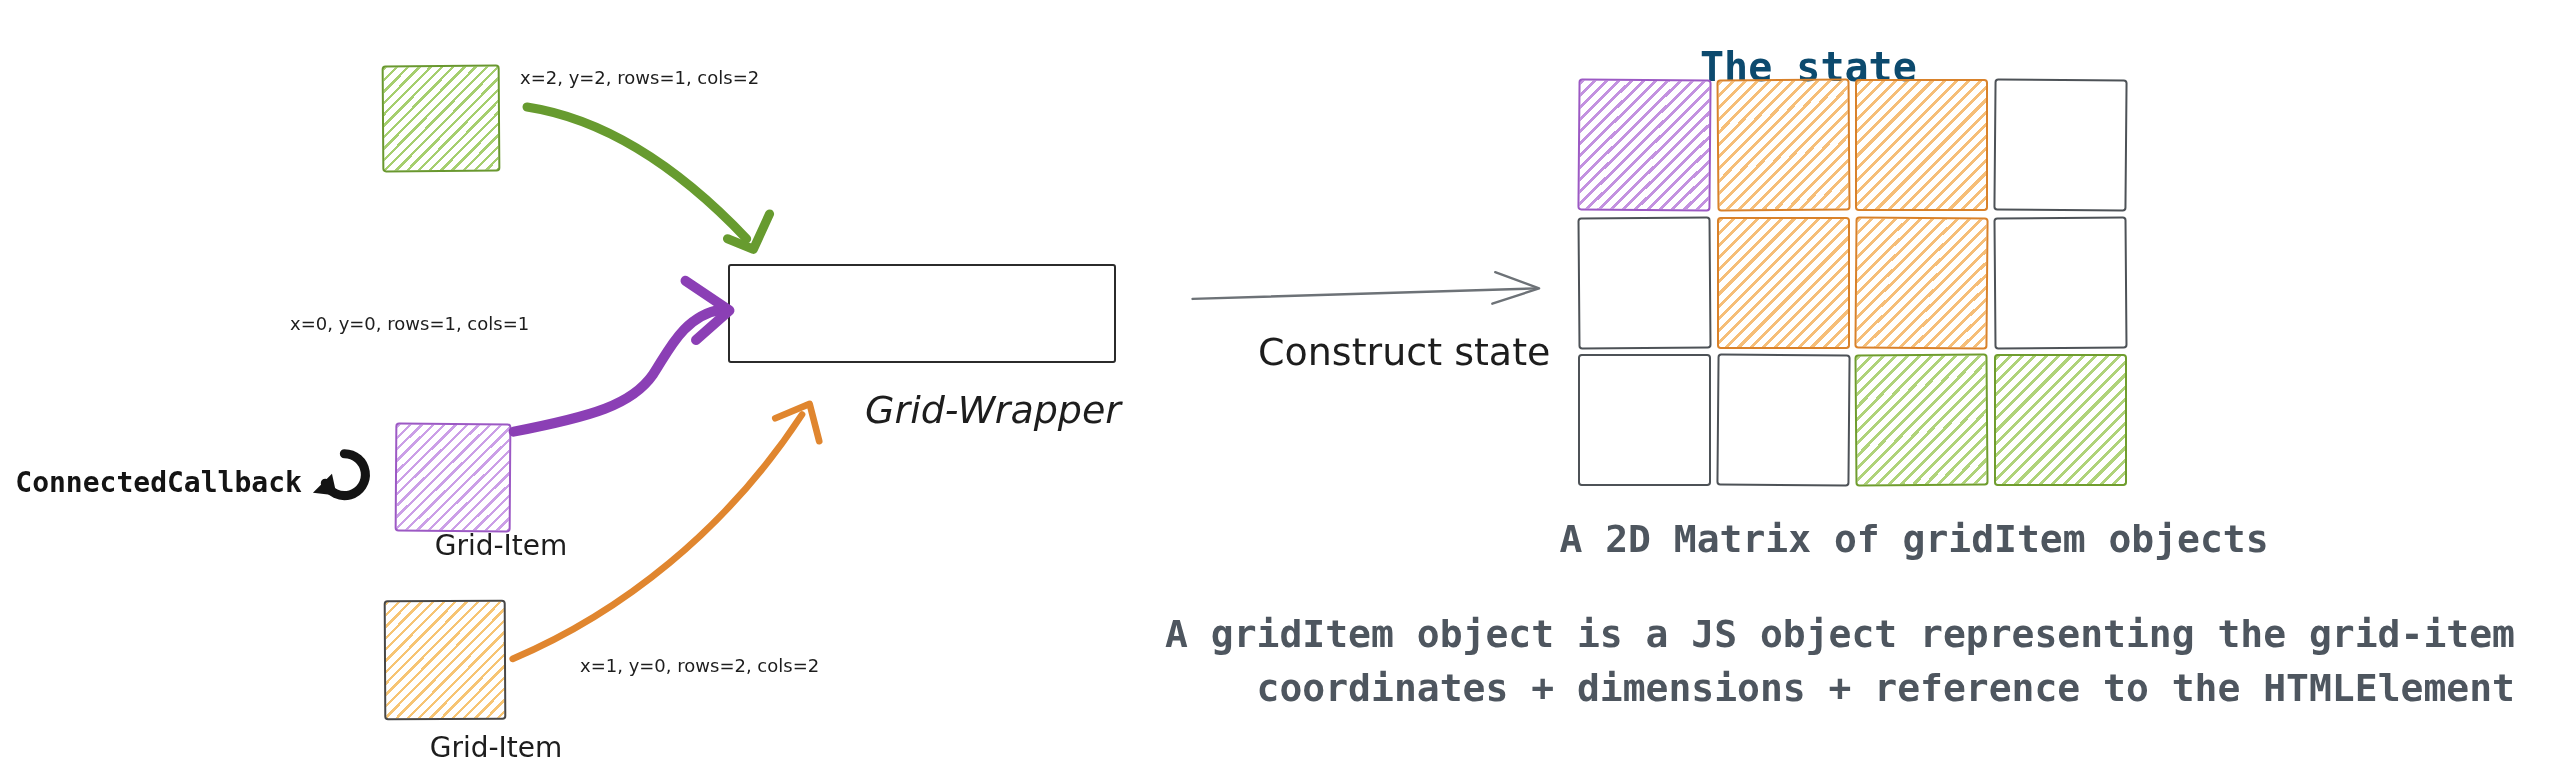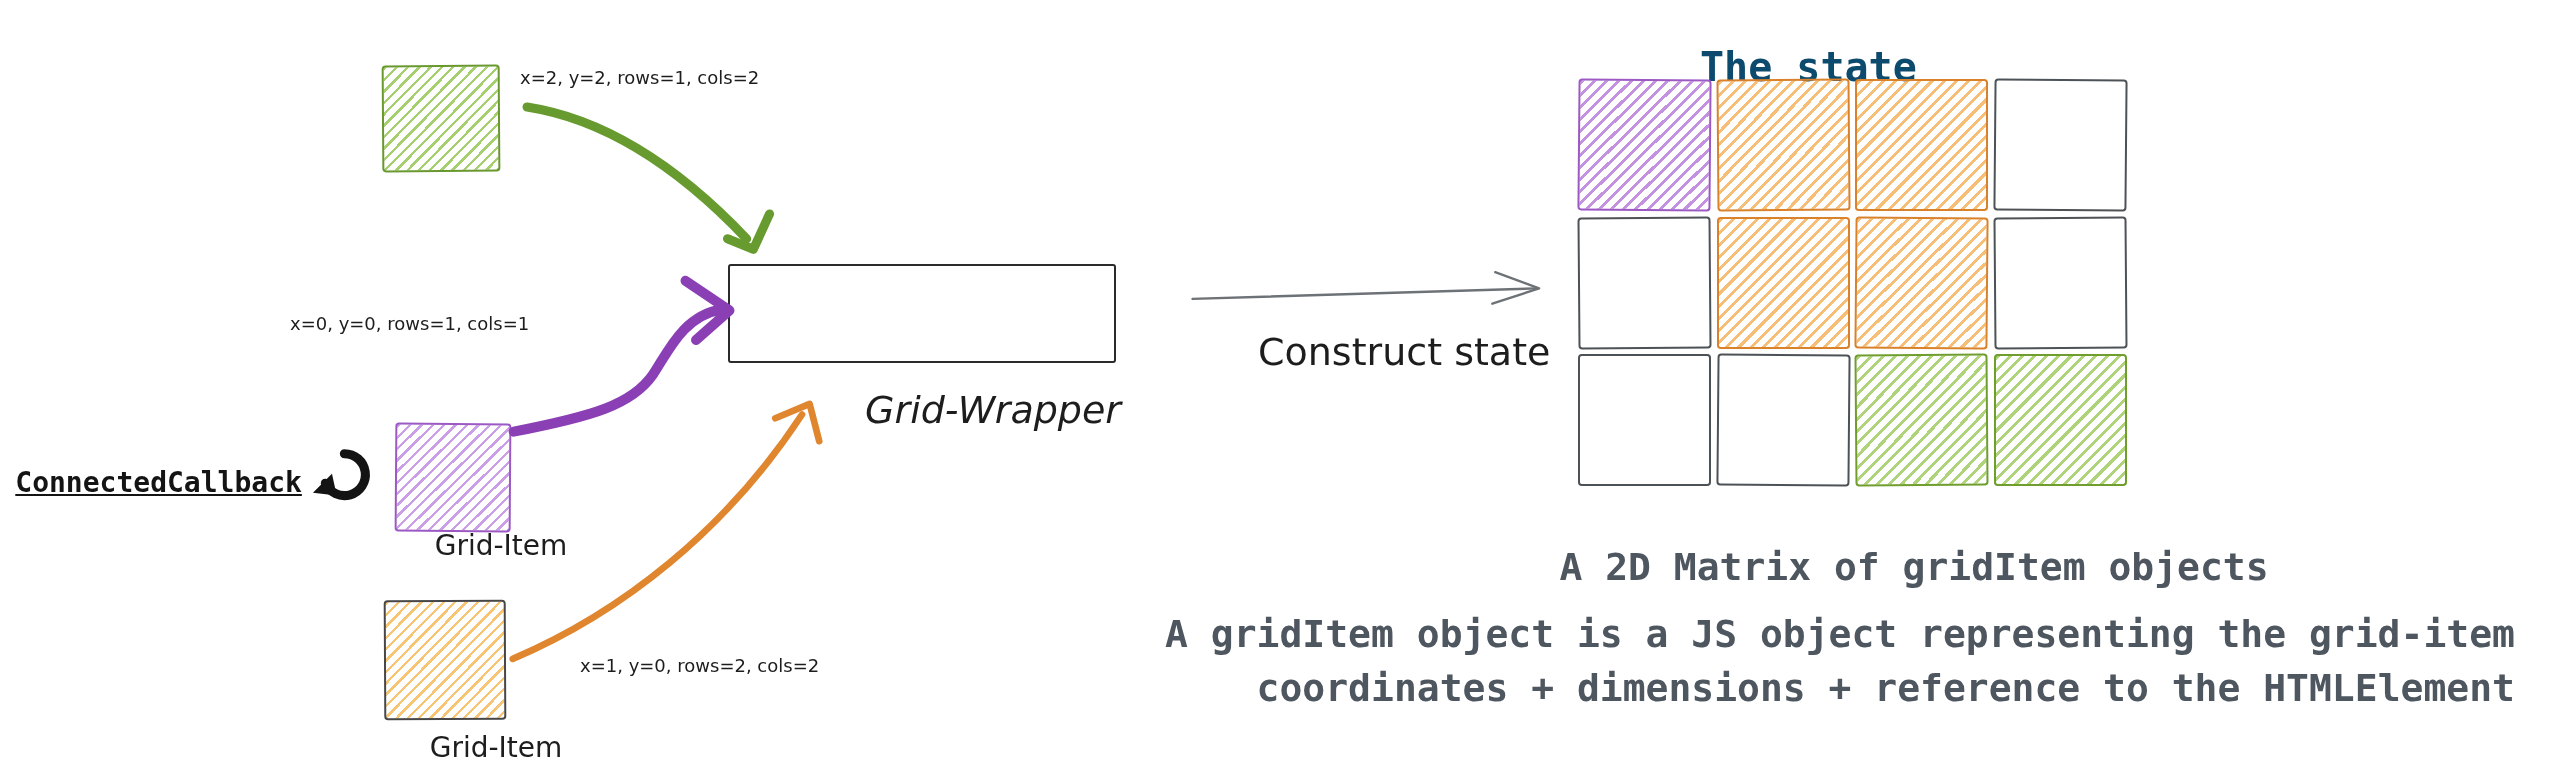--- a/index.html
+++ b/index.html
@@ -19,21 +19,21 @@
     transform:rotate(.4deg);}
   .sq--orangedark{border:2.9px solid #474747;
     background-image:repeating-linear-gradient(135deg, rgba(246,190,100,.9) 0 2.4px, transparent 2.4px 8px);
     transform:rotate(-.3deg);}
 
   
   .annot{font-size:18px;}
   .item-label{font-size:28px;transform:translateX(-50%);margin-left:26px;}
   #wrapper-label{font-size:38px;transform:translateX(-50%);}
   #construct-label{font-size:38px;}
-  #callback-label{font-size:28px;color:#141414;text-decoration:underline;}
+  #callback-label{font-size:28px;color:#141414;}
 
   
   #wrapper-rect{left:728px;top:264px;width:388px;height:99px;box-sizing:border-box;
     border:2.9px solid #2b2b2b;border-radius:2.9px;background:#ffffff;}
 
   
   #state-grid{position:absolute;left:1578px;top:79px;display:grid;
     grid-template-columns:repeat(4,133px);grid-template-rows:repeat(3,132px);gap:5.7px;}
   .cell{box-sizing:border-box;border:2.9px solid #4d5257;border-radius:3.8px;}
   .cell:nth-child(3n+1){transform:rotate(.5deg);}
@@ -41,21 +41,21 @@
   .cell--empty{border-color:#4d5257;}
   .cell--purple{border-color:#9c59c4;
     background-image:repeating-linear-gradient(135deg, rgba(180,118,216,.8) 0 2.9px, transparent 2.9px 8.6px);}
   .cell--orange{border-color:#d9822b;
     background-image:repeating-linear-gradient(135deg, rgba(243,168,74,.75) 0 2.9px, transparent 2.9px 8.6px);}
   .cell--green{border-color:#6f9d2e;
     background-image:repeating-linear-gradient(135deg, rgba(155,200,88,.8) 0 2.9px, transparent 2.9px 8.6px);}
 
   
   #state-title{left:1700px;top:4.8px;font-size:40px;color:#0c4a6e;margin-top:39px;}
-  #matrix-caption{left:1914px;top:517px;font-size:38px;color:#4e565f;transform:translateX(-50%);margin-top:28px;}
+  #matrix-caption{left:1914px;top:517px;font-size:38px;color:#4e565f;transform:translateX(-50%);}
   #state-desc{left:1840px;top:607px;font-size:38px;color:#4e565f;transform:translateX(-50%);
     text-align:right;line-height:54px;white-space:nowrap;}
 
   #callback-label{left:15.3px;top:466px;}
   #callback-icon{left:311px;top:443px;}
 
   svg.overlay{position:absolute;left:0;top:0;pointer-events:none;}
 </style>
 </head>
 <body>

